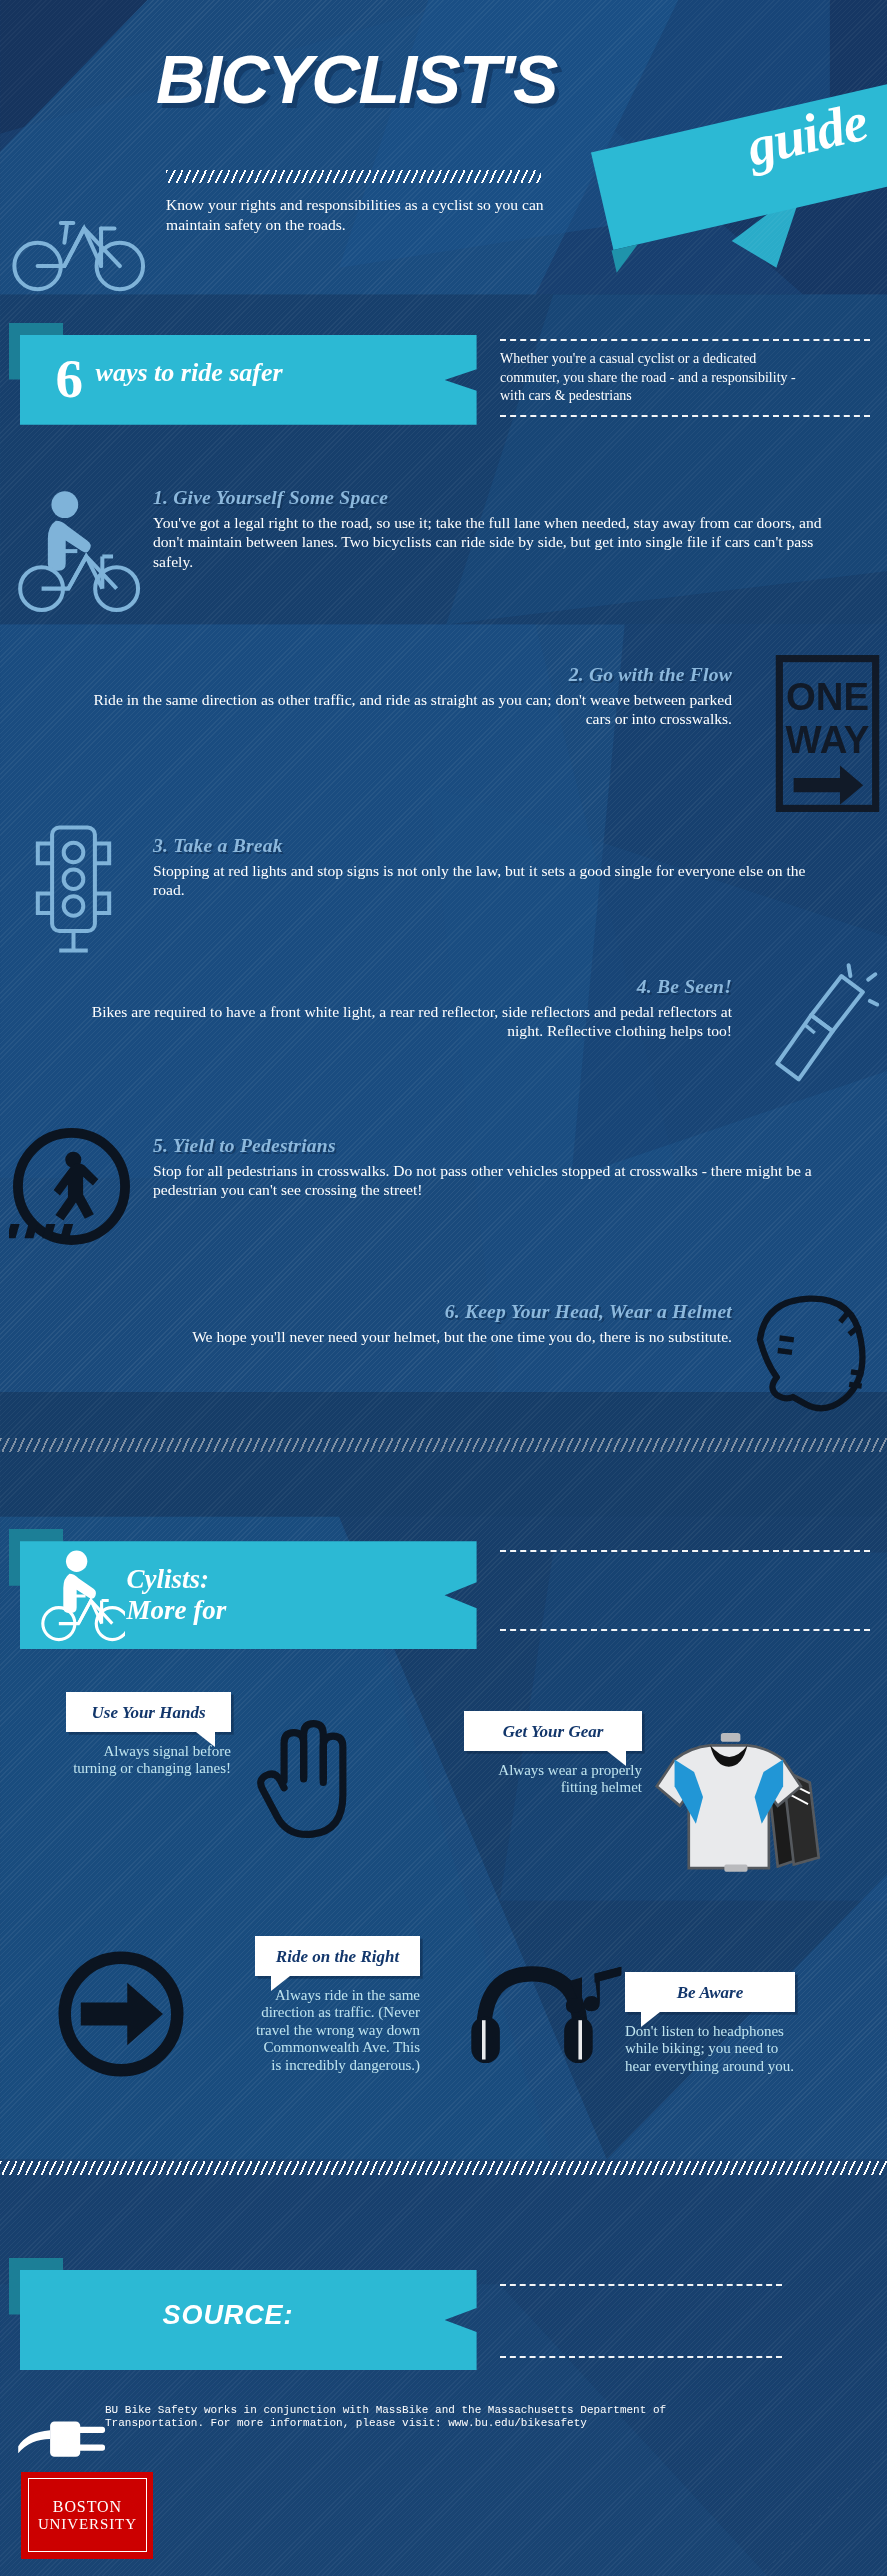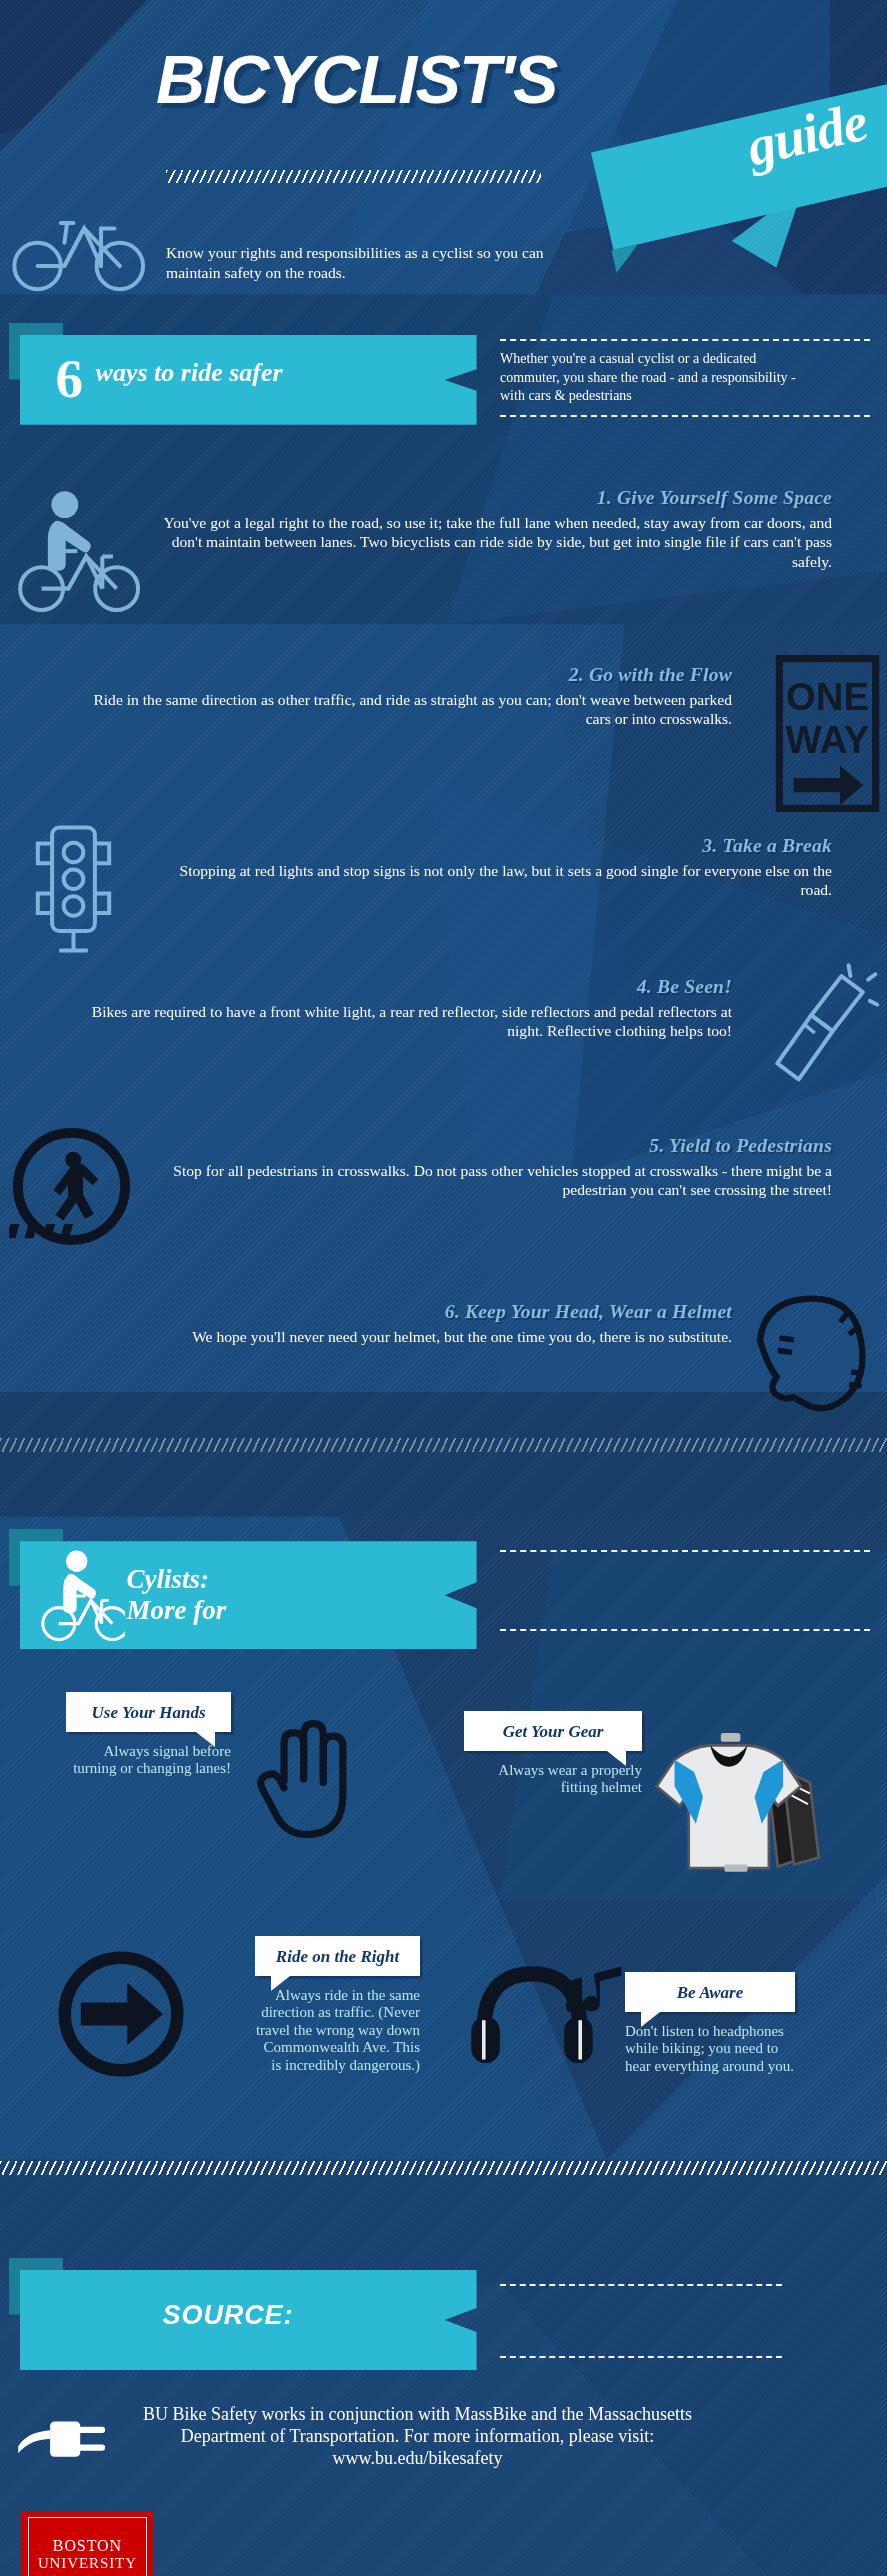--- a/index.html
+++ b/index.html
@@ -96,21 +96,20 @@
   }
 
   .hero-sub {
     position:absolute;
     left: 166px; top: 195px;
     width: 384px;
     color: #ffffff;
     font-size: 15.6px;
     line-height: 1.26;
     font-family: "Liberation Serif", serif;
-    margin-top: 48px;
   }
 
   .hero-bike { position:absolute; left:9px; top:198px; }
 
   
   .banner-wrap { position: relative; margin-top: 9px; }
 
   .banner-shadow {
     position:absolute; left:9px; top:-12.5px;
     width: 54px; height: 57px;
@@ -157,21 +156,21 @@
     font-size: 19.6px; font-weight:bold; font-style:italic;
     color:#8cb8dc; letter-spacing:0.2px;
     font-family:"Liberation Serif", serif;
     text-shadow: 1.8px 1.8px 0 rgba(16,48,84,.65);
   }
   .tip p {
     color:#ffffff; font-size:15.6px; line-height:1.25;
     font-family:"Liberation Serif", serif;
     margin-top: 3.6px;
   }
-  .tip.left   { padding-left: 153px; padding-right: 56px; text-align:right; }
+  .tip.left   { padding-left: 153px; padding-right: 56px; text-align:left; }
   .tip.right  { padding-left: 71px;  padding-right: 156px; text-align:right; }
   .tip-icon { position:absolute; }
 
   
   .more-banner {
     position: relative; margin-left: 19.6px; width: 457px;
     background:#2cb9d4; padding: 23px 18px 23px 107px; min-height: 105px;
     clip-path: polygon(0 0, 100% 0, 100% 38%, 93% 50%, 100% 62%, 100% 100%, 0 100%);
   }
   .more-banner h2 {
@@ -211,23 +210,22 @@
     position:relative; margin-left:19.6px; width:457px;
     background:#2cb9d4; padding: 30px 18px 30px 143px; min-height: 100px;
     clip-path: polygon(0 0, 100% 0, 100% 38%, 93% 50%, 100% 62%, 100% 100%, 0 100%);
   }
   .source-banner h2 {
     font-size: 27px; font-weight:bold; font-style:italic; color:#fff;
     letter-spacing:0.9px; font-family:"Liberation Sans", sans-serif;
   }
 
   .footer-text {
-    color:#ffffff; font-size:18px; line-height:1.22;
-    font-family:Liberation Serif, serif;
-    text-align:center;
+    color:#ffffff; font-size:11px; line-height:1.22;
+    font-family:Liberation Mono, monospace;
   }
 
   .bu-logo {
     width: 132px; height: 87px; background:#cc0000;
     border: 2.7px solid #cc0000;
     display:flex; flex-direction:column;
     align-items:center; justify-content:center;
     font-family:"Liberation Serif", serif; color:#fff;
     position:relative;
   }

